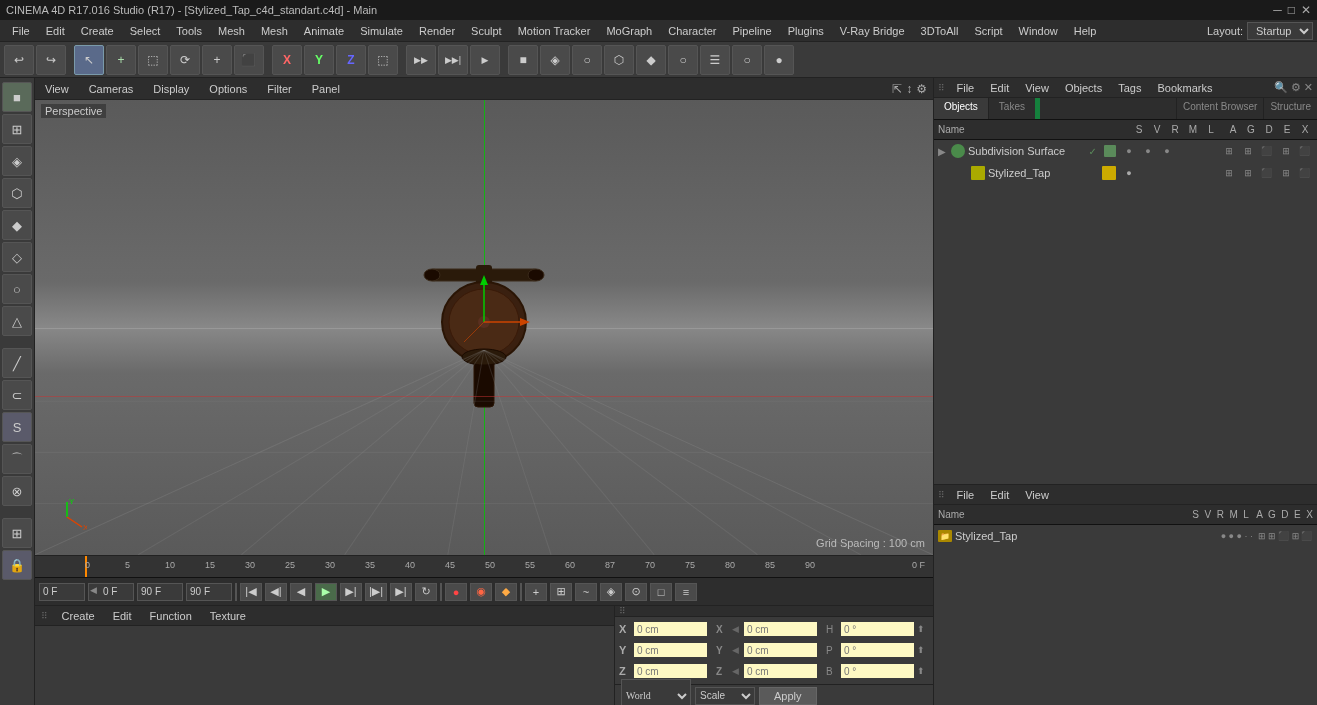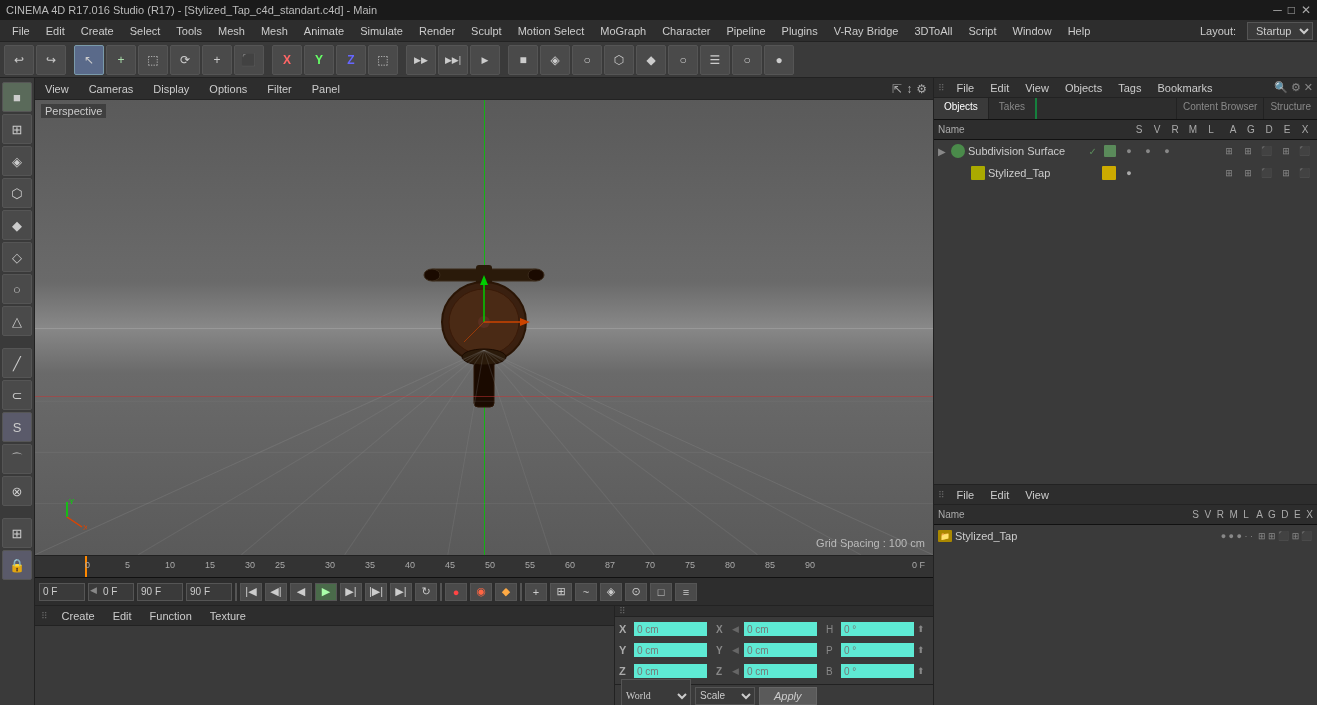--- a/index.html
+++ b/index.html
@@ -6,21 +6,21 @@
     body { width: 1317px; height: 705px; background: #3c3c3c; font-family: Arial, sans-serif; font-size: 11px; color: #ccc; overflow: hidden; }
     
     
     #titlebar { height: 20px; background: #1a1a1a; display: flex; align-items: center; justify-content: space-between; padding: 0 6px; color: #bbb; font-size: 11px; }
     #titlebar-controls { display: flex; gap: 6px; }
     #titlebar-controls span { cursor: pointer; color: #aaa; font-size: 12px; }
 
     
     #menubar { height: 22px; background: #2d2d2d; display: flex; align-items: center; padding: 0 4px; border-bottom: 1px solid #222; }
     .menu-item { padding: 2px 8px; color: #ccc; font-size: 11px; cursor: pointer; white-space: nowrap; }
-    #layout-right { margin-left: auto; display: flex; align-items: center; gap: 11px; color: #ccc; font-size: 11px; }
+    #layout-right { margin-left: auto; display: flex; align-items: center; gap: 4px; color: #ccc; font-size: 11px; }
     #layout-select { background: #3a3a3a; border: 1px solid #555; color: #ccc; font-size: 11px; padding: 1px 4px; }
 
     
     #main-toolbar { height: 36px; background: #3a3a3a; display: flex; align-items: center; padding: 2px 4px; gap: 2px; border-bottom: 1px solid #222; }
     .toolbar-btn { width: 30px; height: 30px; background: #4a4a4a; border: 1px solid #555; display: flex; align-items: center; justify-content: center; cursor: pointer; color: #ccc; font-size: 12px; border-radius: 2px; }
     .toolbar-btn.active { background: #5a6a8a; border-color: #7a9aaa; }
     .toolbar-separator { width: 4px; }
 
     
     #left-panel { width: 36px; background: #3a3a3a; display: flex; flex-direction: column; align-items: center; padding: 4px 2px; gap: 2px; border-right: 1px solid #222; }
@@ -38,35 +38,35 @@
     #grid-spacing { position: absolute; bottom: 6px; right: 8px; color: #bbb; font-size: 11px; }
     .time-input { width: 50px; height: 16px; background: #3a3a3a; border: 1px solid #555; color: #ccc; font-size: 10px; padding: 1px 3px; }
     .tc-btn { width: 22px; height: 18px; background: #4a4a4a; border: 1px solid #555; display: flex; align-items: center; justify-content: center; cursor: pointer; color: #ccc; font-size: 11px; }
 
     
     #right-panels { width: 430px; display: flex; flex-direction: column; border-left: 1px solid #222; }
     .om-menu { color: #ccc; font-size: 11px; cursor: pointer; padding: 2px 4px; }
     .obj-item { display: flex; align-items: center; padding: 2px 4px; gap: 4px; height: 20px; }
     .am-menu { color: #ccc; font-size: 11px; cursor: pointer; padding: 2px 4px; }
     .attr-dropdown { background: #3a3a3a; border: 1px solid #555; color: #ccc; font-size: 10px; height: 18px; width: 80px; }
-    .apply-btn { background: #5a5a5a; border: 1px solid #666; color: #ccc; font-size: 11px; padding: 2px 16px; cursor: pointer; font-style: italic; }
+    .apply-btn { background: #5a5a5a; border: 1px solid #666; color: #ccc; font-size: 11px; padding: 2px 16px; cursor: pointer; }
     .mat-menu { color: #ccc; font-size: 11px; cursor: pointer; padding: 2px 4px; }
 
     
     #statusbar { height: 18px; background: #2a2a2a; display: flex; align-items: center; padding: 0 6px; border-top: 1px solid #222; color: #bbb; font-size: 10px; }
 
     
     #app { display: flex; flex-direction: column; height: 705px; }
     #content-row { display: flex; flex: 1; overflow: hidden; }
     #center-area { flex: 1; display: flex; flex-direction: column; }
     #tl-top { height: 20px; background: #333; position: relative; display: flex; align-items: center; overflow: hidden; }
     #tl-bottom { height: 22px; display: flex; align-items: center; padding: 2px 4px; gap: 3px; background: #2d2d2d; border-top: 1px solid #222; }
     .coord-row { display: flex; align-items: center; height: 20px; gap: 2px; margin-bottom: 1px; }
     .coord-axis { width: 12px; color: #aaa; font-size: 11px; font-weight: bold; }
-    .coord-input { width: 75px; height: 16px; background: #5eead4; border: 1px solid #3a3a3a; color: #777; font-size: 10px; padding: 1px 3px; }
+    .coord-input { width: 75px; height: 16px; background: #fef9c3; border: 1px solid #3a3a3a; color: #777; font-size: 10px; padding: 1px 3px; }
 
     
     #sub-panels { display: flex; height: 200px; border-top: 1px solid #222; }
     #mat-panel { width: 580px; background: #3a3a3a; border-right: 1px solid #222; display: flex; flex-direction: column; }
     #attr-panel { flex: 1; background: #3a3a3a; display: flex; flex-direction: column; }
 
     
     .vp-scene { width: 100%; height: 100%; position: relative; }
     .horizon-line { position: absolute; top: 50%; left: 0; right: 0; height: 1px; background: rgba(255,255,255,0.15); }
     
@@ -95,21 +95,21 @@
     <span class="menu-item">Edit</span>
     <span class="menu-item">Create</span>
     <span class="menu-item">Select</span>
     <span class="menu-item">Tools</span>
     <span class="menu-item">Mesh</span>
     <span class="menu-item">Mesh</span>
     <span class="menu-item">Animate</span>
     <span class="menu-item">Simulate</span>
     <span class="menu-item">Render</span>
     <span class="menu-item">Sculpt</span>
-    <span class="menu-item">Motion Select</span>
+    <span class="menu-item">Motion Tracker</span>
     <span class="menu-item">MoGraph</span>
     <span class="menu-item">Character</span>
     <span class="menu-item">Pipeline</span>
     <span class="menu-item">Plugins</span>
     <span class="menu-item">V-Ray Bridge</span>
     <span class="menu-item">3DToAll</span>
     <span class="menu-item">Script</span>
     <span class="menu-item">Window</span>
     <span class="menu-item">Help</span>
     <div id="layout-right">
@@ -262,21 +262,21 @@
       </div>
 
       <div id="tl-top" style="height:22px;background:#333;position:relative;overflow:hidden;border-top:1px solid #222;">
         <div style="position:absolute;left:50px;top:0;bottom:0;width:2px;background:#ff8800;"></div>
 
         <span style="position:absolute;left:50px;top:4px;font-size:9px;color:#aaa;">0</span>
         <span style="position:absolute;left:90px;top:4px;font-size:9px;color:#aaa;">5</span>
         <span style="position:absolute;left:130px;top:4px;font-size:9px;color:#aaa;">10</span>
         <span style="position:absolute;left:170px;top:4px;font-size:9px;color:#aaa;">15</span>
         <span style="position:absolute;left:210px;top:4px;font-size:9px;color:#aaa;">30</span>
-        <span style="position:absolute;left:240px;top:4px;font-size:9px;color:#aaa;">25</span>
+        <span style="position:absolute;left:250px;top:4px;font-size:9px;color:#aaa;">25</span>
         <span style="position:absolute;left:290px;top:4px;font-size:9px;color:#aaa;">30</span>
         <span style="position:absolute;left:330px;top:4px;font-size:9px;color:#aaa;">35</span>
         <span style="position:absolute;left:370px;top:4px;font-size:9px;color:#aaa;">40</span>
         <span style="position:absolute;left:410px;top:4px;font-size:9px;color:#aaa;">45</span>
         <span style="position:absolute;left:450px;top:4px;font-size:9px;color:#aaa;">50</span>
         <span style="position:absolute;left:490px;top:4px;font-size:9px;color:#aaa;">55</span>
         <span style="position:absolute;left:530px;top:4px;font-size:9px;color:#aaa;text-align:center;">60</span>
         <span style="position:absolute;left:570px;top:4px;font-size:9px;color:#aaa;">87</span>
         <span style="position:absolute;left:610px;top:4px;font-size:9px;color:#aaa;">70</span>
         <span style="position:absolute;left:650px;top:4px;font-size:9px;color:#aaa;">75</span>
@@ -415,21 +415,21 @@
           <span class="om-menu">Bookmarks</span>
           <div style="margin-left:auto;display:flex;gap:3px;">
             <span style="font-size:11px;color:#888;cursor:pointer;">🔍</span>
             <span style="font-size:11px;color:#888;cursor:pointer;">⚙</span>
             <span style="font-size:11px;color:#888;cursor:pointer;">✕</span>
           </div>
         </div>
 
         <div style="height:22px;background:#2d2d2d;display:flex;border-bottom:1px solid #111;">
           <div style="padding:3px 10px;font-size:10px;color:#fff;background:#3a3a3a;cursor:pointer;border-right:1px solid #222;">Objects</div>
-          <div style="padding:3px 10px;font-size:10px;color:#888;cursor:pointer;border-right:2px solid #15803d;">Takes</div>
+          <div style="padding:3px 10px;font-size:10px;color:#888;cursor:pointer;border-right:5px solid #15803d;">Takes</div>
 
           <div style="margin-left:auto;display:flex;">
             <div style="padding:3px 6px;font-size:10px;color:#888;writing-mode:horizontal-tb;border-left:1px solid #222;cursor:pointer;">Content Browser</div>
             <div style="padding:3px 6px;font-size:10px;color:#888;writing-mode:horizontal-tb;border-left:1px solid #222;cursor:pointer;">Structure</div>
           </div>
         </div>
 
         <div style="height:20px;background:#2d2d2d;display:flex;align-items:center;padding:0 4px;border-bottom:1px solid #111;gap:2px;">
           <span style="flex:1;font-size:10px;color:#aaa;">Name</span>
           <span style="width:16px;font-size:10px;color:#aaa;text-align:center;">S</span>

